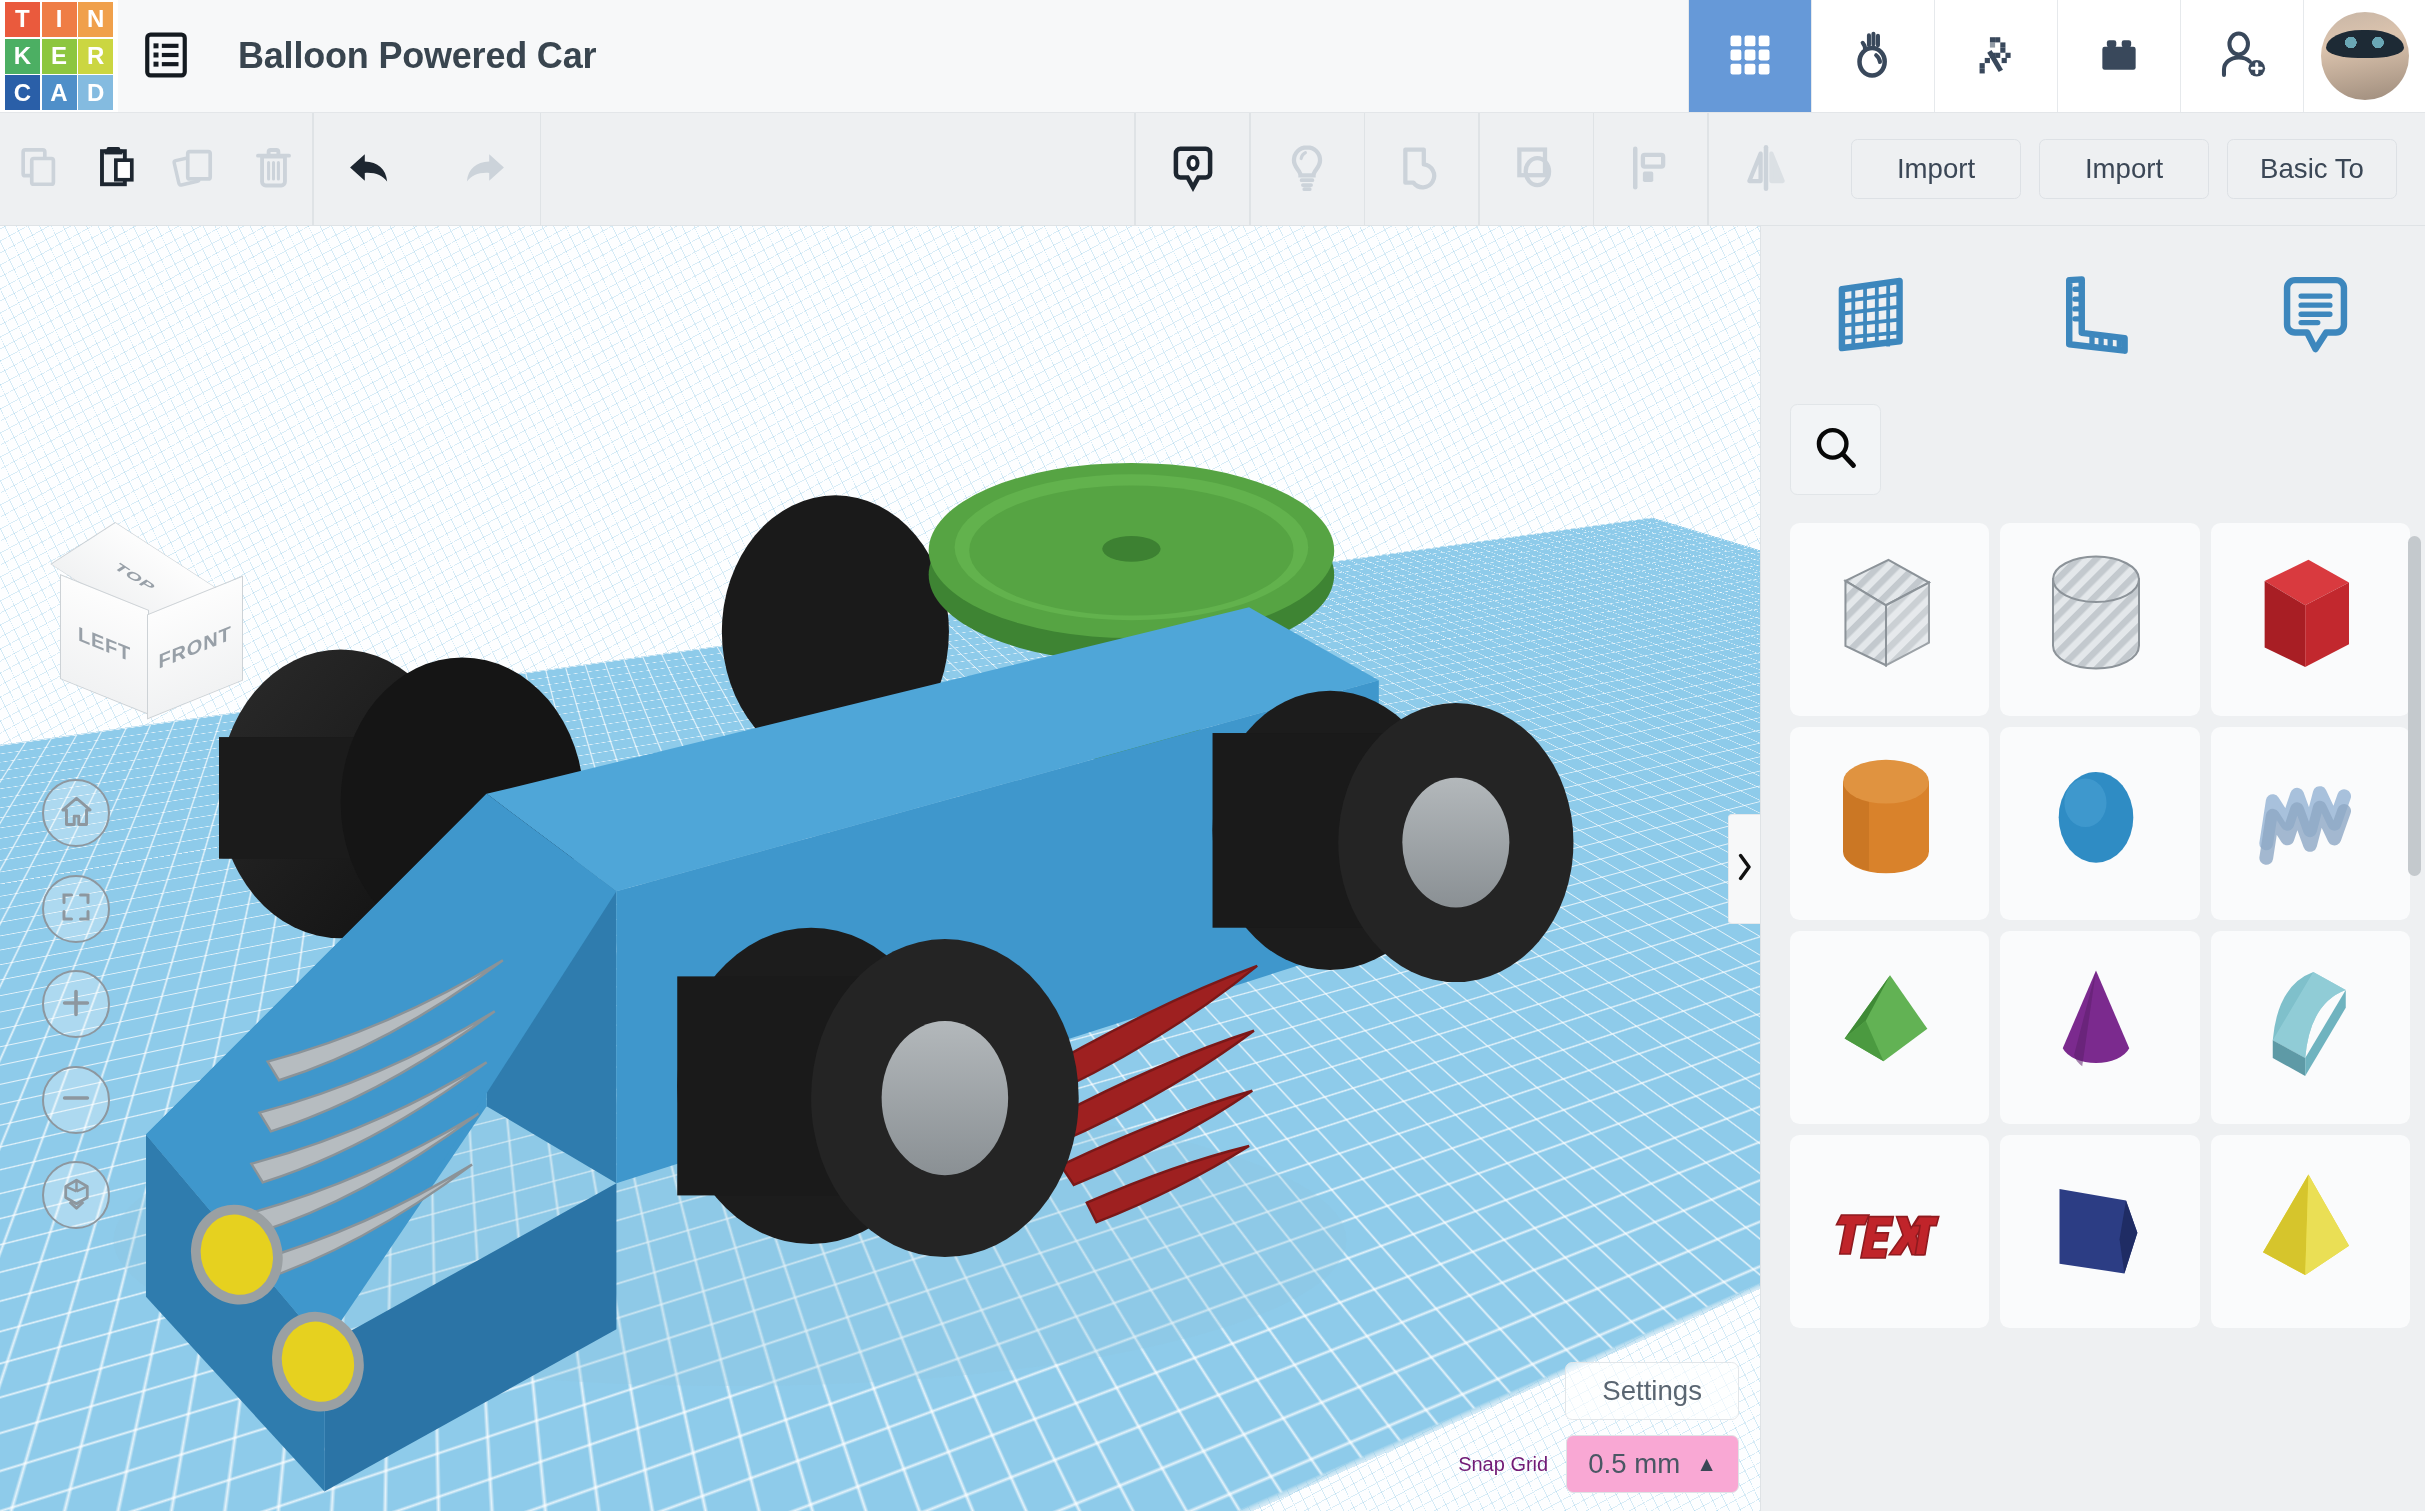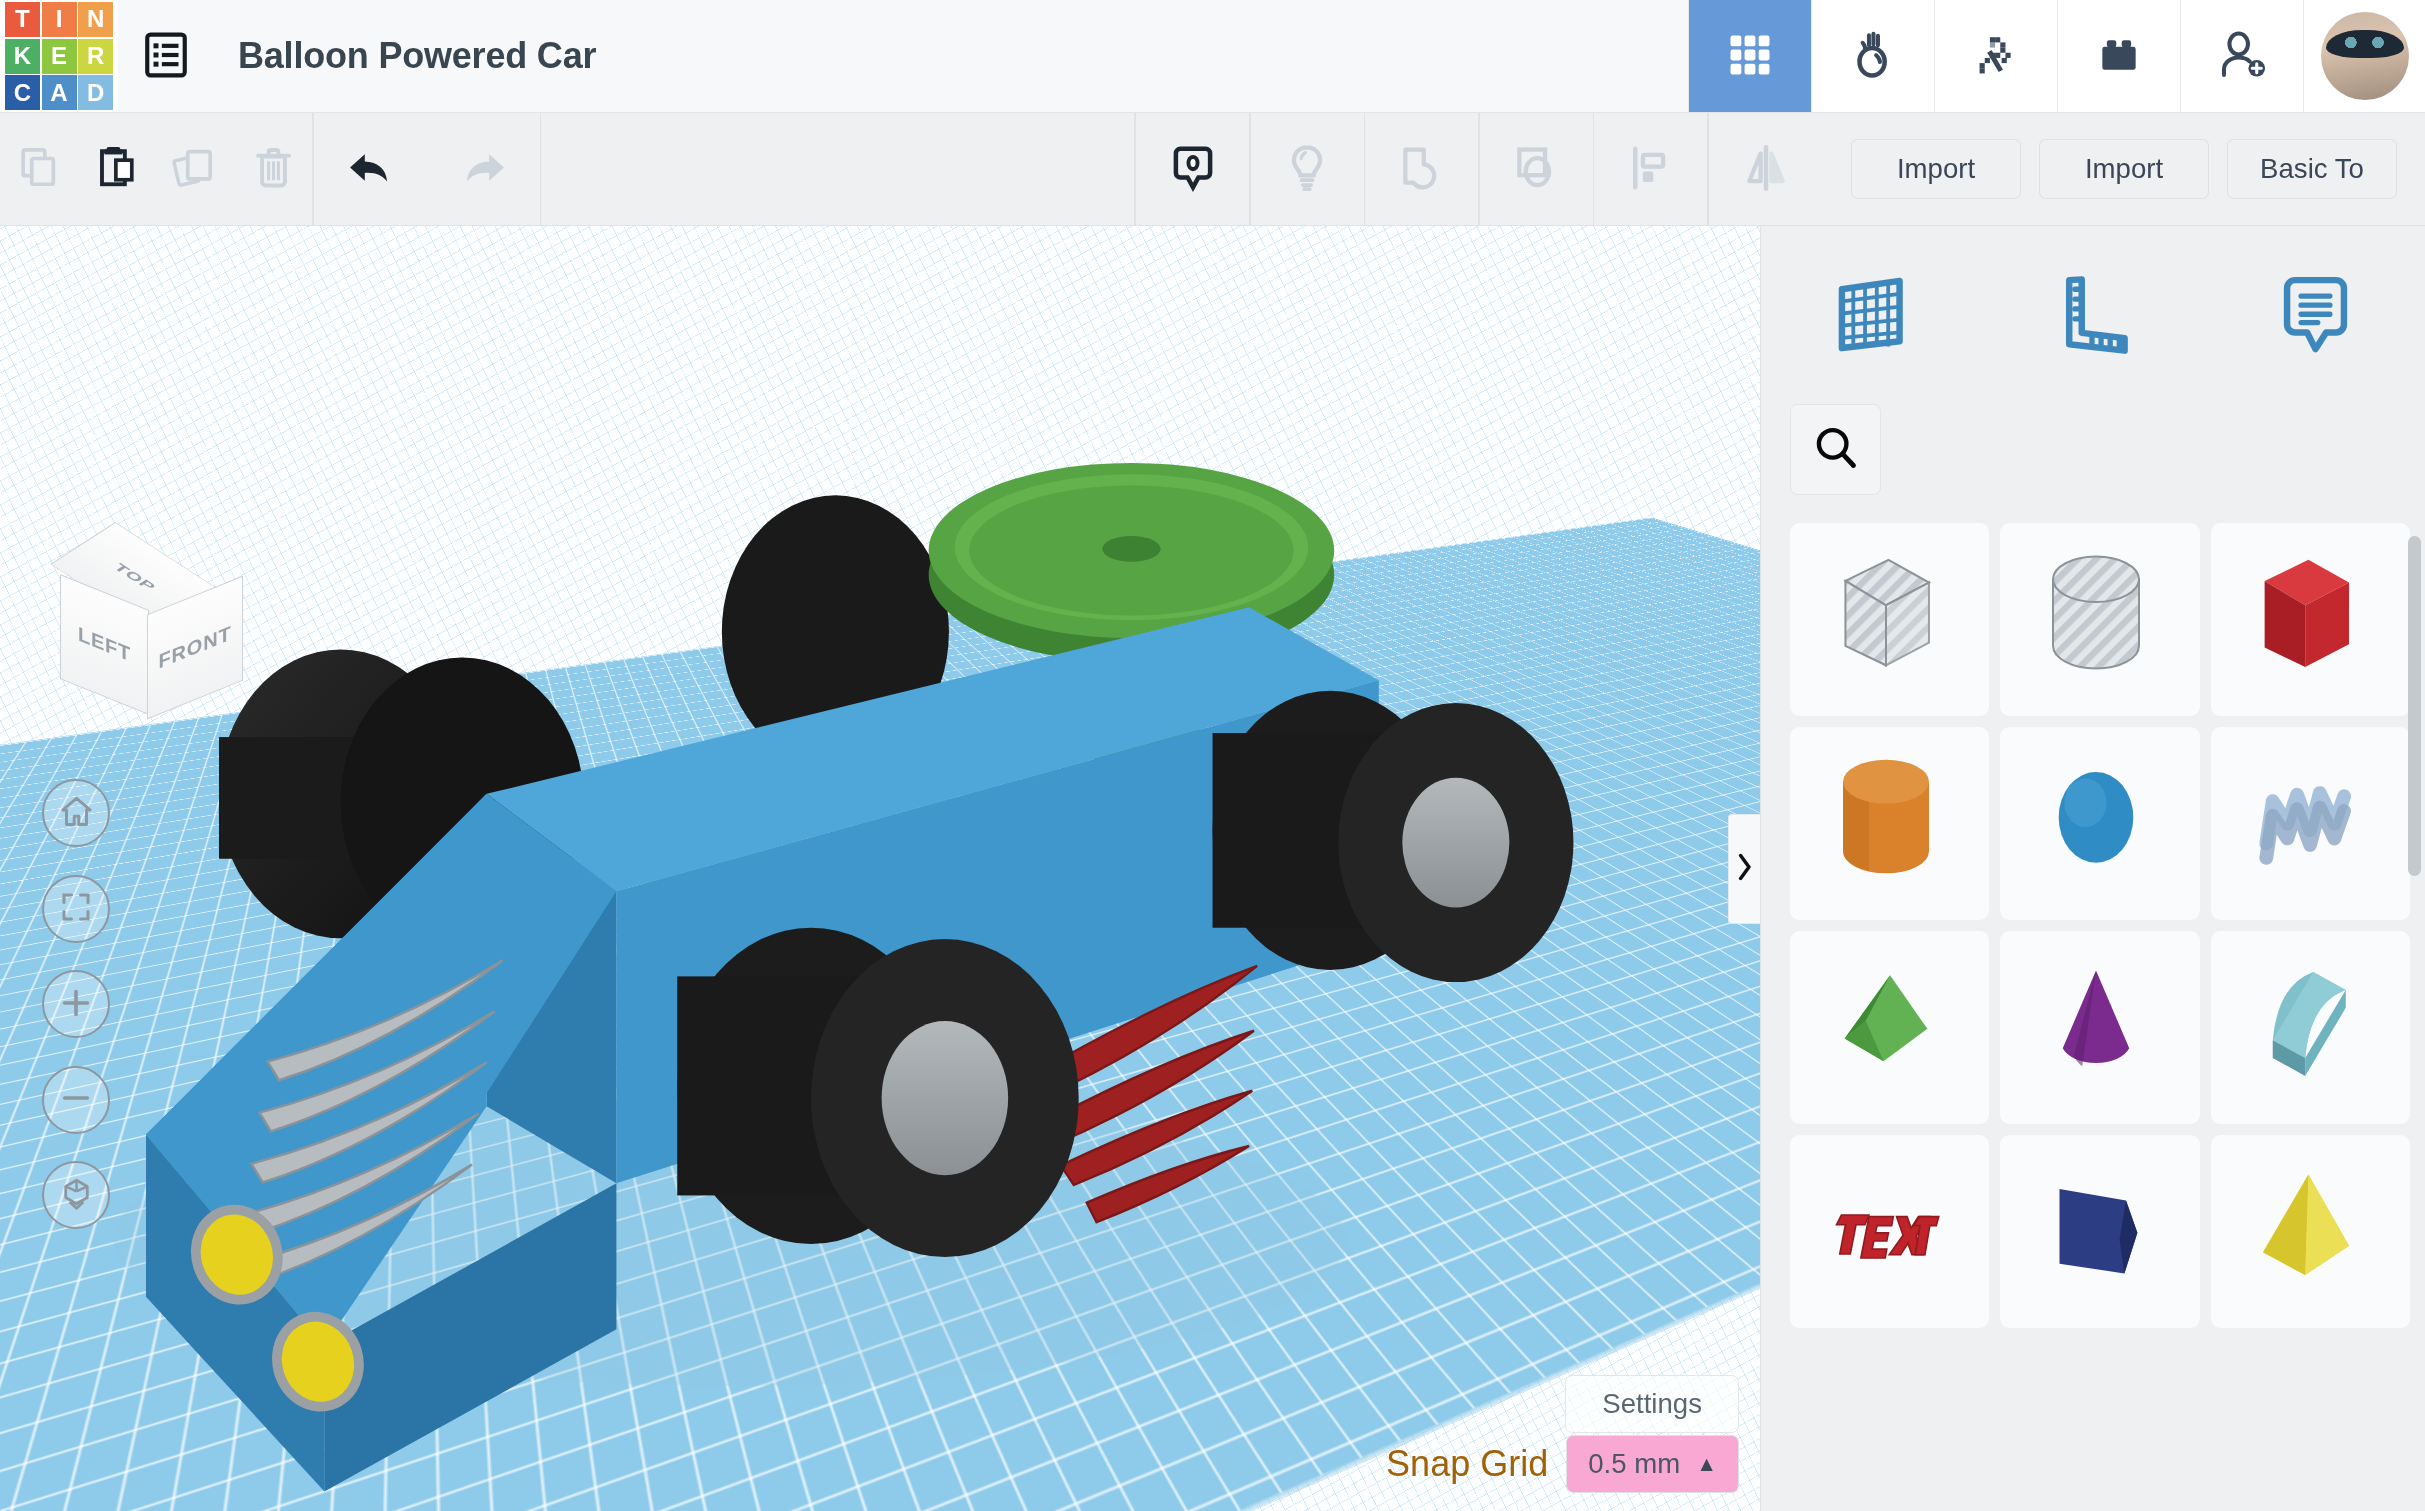--- a/index.html
+++ b/index.html
@@ -122,29 +122,29 @@
     border: 2.4px solid #8d979f; background: rgba(255,255,255,.28);
     display: flex; align-items: center; justify-content: center; cursor: pointer;
   }
 
   
   .car { position: absolute; left: 0; top: 0; width: 100%; height: 100%; pointer-events: none; }
 
   
   .canvas-bottom {
     position: absolute; right: 21px; bottom: 18px;
-    display: flex; flex-direction: column; align-items: flex-end; gap: 2px;
+    display: flex; flex-direction: column; align-items: flex-end; gap: 15px;
   }
   .settings-btn {
     height: 58px; padding: 0 36px; display:flex; align-items:center; justify-content:center;
     background: rgba(255,255,255,.62); border: 1.6px solid #e2e6e9; border-radius: 7.3px;
     color: #5a6672; font-size: 27.6px; cursor: pointer;
   }
   .snap-row { display: flex; align-items: center; gap: 18px; }
-  .snap-label { color: #a16207; font-size: 36px; }
+  .snap-label { color: #701a75; font-size: 20px; }
   .snap-select {
     height: 58px; padding: 0 21px; display: flex; align-items: center; gap: 16px;
     background: #f9a8d4; border: 1.6px solid #dfe3e6; border-radius: 7.3px;
     color: #4a5764; font-size: 27.6px; cursor: pointer;
   }
 
   
   .collapse-tab {
     position: absolute; right: 0; top: 50%; transform: translateY(-50%);
     width: 32px; height: 110px; background: #f7f8f9; border: 1.6px solid #e6e9ec;

